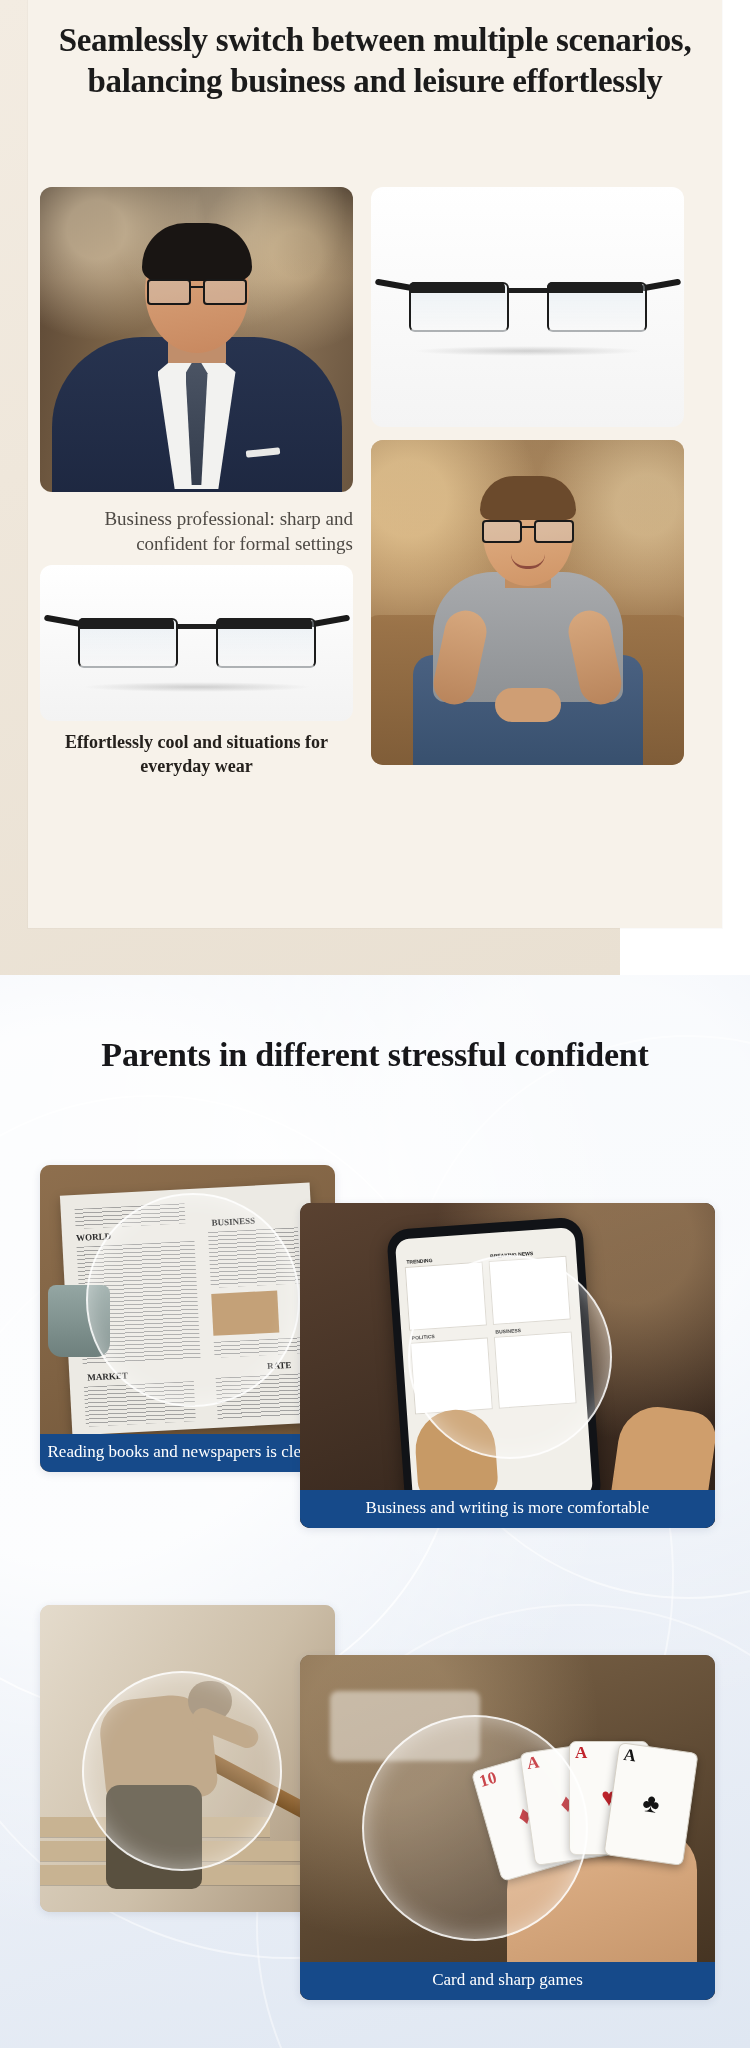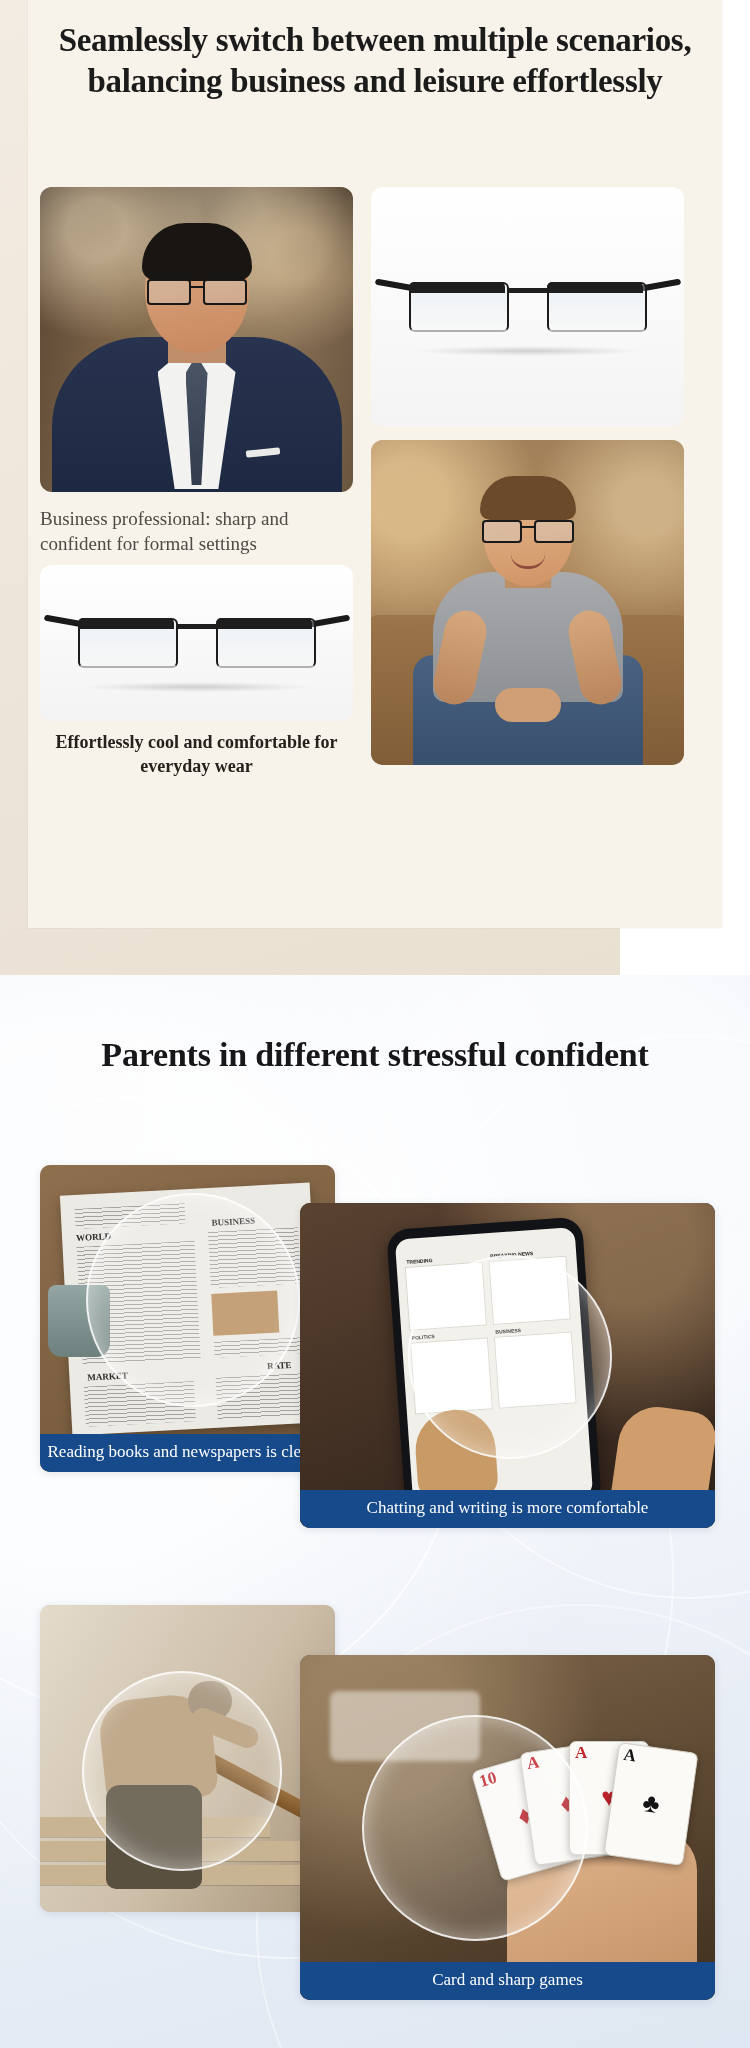--- a/index.html
+++ b/index.html
@@ -387,21 +387,21 @@
     border-bottom: 3px solid #8d4b3d;
     border-radius: 0 0 20px 20px;
   }
 
   
   .cap-business {
     position: absolute;
     left: 40px;
     top: 506px;
     width: 313px;
-    text-align: left;
+    text-align: right;
     font-family: "Liberation Serif", serif;
     font-size: 19px;
     line-height: 25px;
     color: #4e4a45;
   }
   .cap-casual {
     position: absolute;
     left: 40px;
     top: 730px;
     width: 313px;
@@ -776,21 +776,21 @@
             <div class="top-bar"></div>
           </div>
         <div class="frame r">
             <div class="top-bar"></div>
           </div>
         <div class="bridge"></div>
         <div class="shadow"></div>
       </div>
     </div>
 
-    <div class="cap-casual">Effortlessly cool and comfortable for everyday wear</div>
+    <div class="cap-casual">Effortlessly cool and situations for everyday wear</div>
 
     <div class="photo pm-casual">
       <div class="bg-blur"></div>
       <div class="chair"></div>
       <div class="chair2"></div>
       <div class="jeans"></div>
       <div class="shirt"></div>
       <div class="arm-l"></div>
       <div class="arm-r"></div>
       <div class="hands"></div>
@@ -844,21 +844,21 @@
           <div class="tile" style="left:92px; top:28px; width:76px; height:62px;"></div>
           <div class="tl-label" style="left:94px; top:20px;">BREAKING NEWS</div>
           <div class="tile" style="left:8px; top:104px; width:76px; height:70px;"></div>
           <div class="tl-label" style="left:10px; top:96px;">POLITICS</div>
           <div class="tile" style="left:92px; top:104px; width:76px; height:70px;"></div>
           <div class="tl-label" style="left:94px; top:96px;">BUSINESS</div>
           <div class="thumb"></div>
         </div>
       </div>
       <div class="lens-circle" style="left:108px; top:52px; width:200px; height:200px;"></div>
-      <div class="label">Chatting and writing is more comfortable</div>
+      <div class="label">Business and writing is more comfortable</div>
     </div>
 
     <div class="card card-stairs">
       <div class="scene wall"></div>
       <div class="step" style="left:0; top:236px; width:295px; height:20px;"></div>
       <div class="step" style="left:0; top:260px; width:295px; height:20px;"></div>
       <div class="step" style="left:0; top:212px; width:230px; height:20px;"></div>
       <div class="rail"></div>
       <div class="person-body"></div>
       <div class="person-legs"></div>

